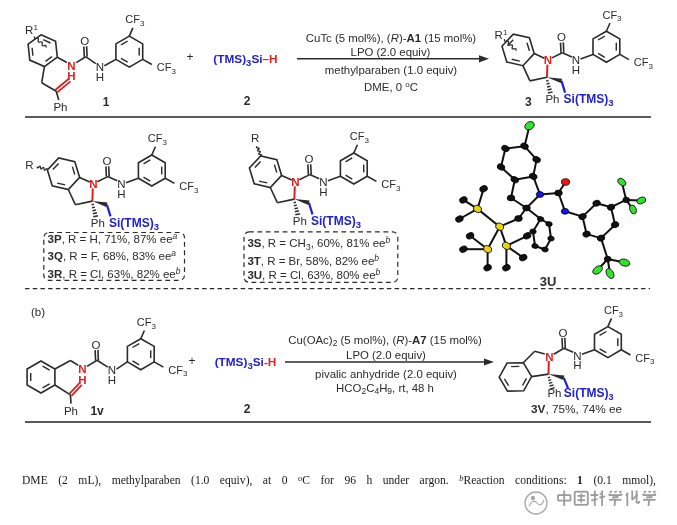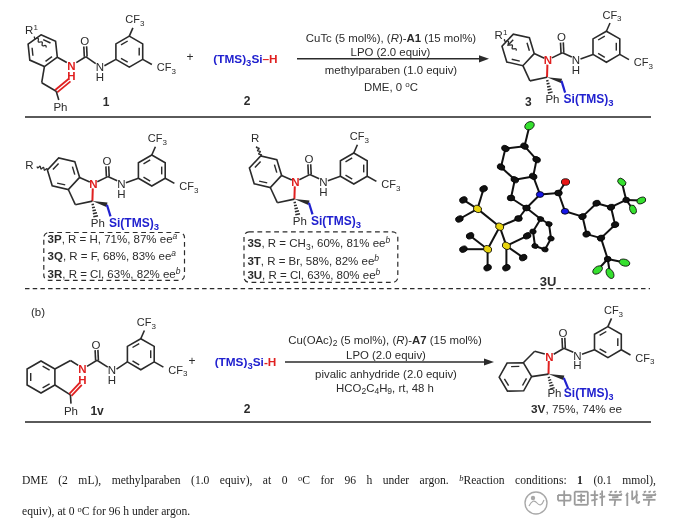--- a/index.html
+++ b/index.html
@@ -390,13 +390,12 @@
 <line x1="653.1" y1="492.4" x2="655.5" y2="491.3" stroke="#8a8a8a" stroke-width="1.8"></line>
 <line x1="642.7" y1="495.1" x2="644.6" y2="493.9" stroke="#8a8a8a" stroke-width="1.8"></line>
 <line x1="642.7" y1="495.1" x2="655.8" y2="495.1" stroke="#8a8a8a" stroke-width="1.8"></line>
 <line x1="655.8" y1="495.1" x2="654.7" y2="493.6" stroke="#8a8a8a" stroke-width="1.8"></line>
 <line x1="643.0" y1="499.8" x2="655.5" y2="499.8" stroke="#8a8a8a" stroke-width="1.8"></line>
 <line x1="649.2" y1="499.8" x2="648.5" y2="506.0" stroke="#8a8a8a" stroke-width="1.8"></line>
 <line x1="646.1" y1="497.5" x2="652.4" y2="497.0" stroke="#8a8a8a" stroke-width="1.8"></line>
 </g>
 </svg>
 <div class="fn j" style="top:458px;margin-top:16px;">DME (2 mL), methylparaben (1.0 equiv), at 0 <span class="sp">o</span>C for 96 h under argon. <span class="sp"><i>b</i></span>Reaction conditions: <b>1</b> (0.1 mmol),</div>
-<div class="fn" style="top:505px;">equiv), at 0 <span class="sp">o</span>C for 96 h under argon.</div>
 </div>
 </body></html>

